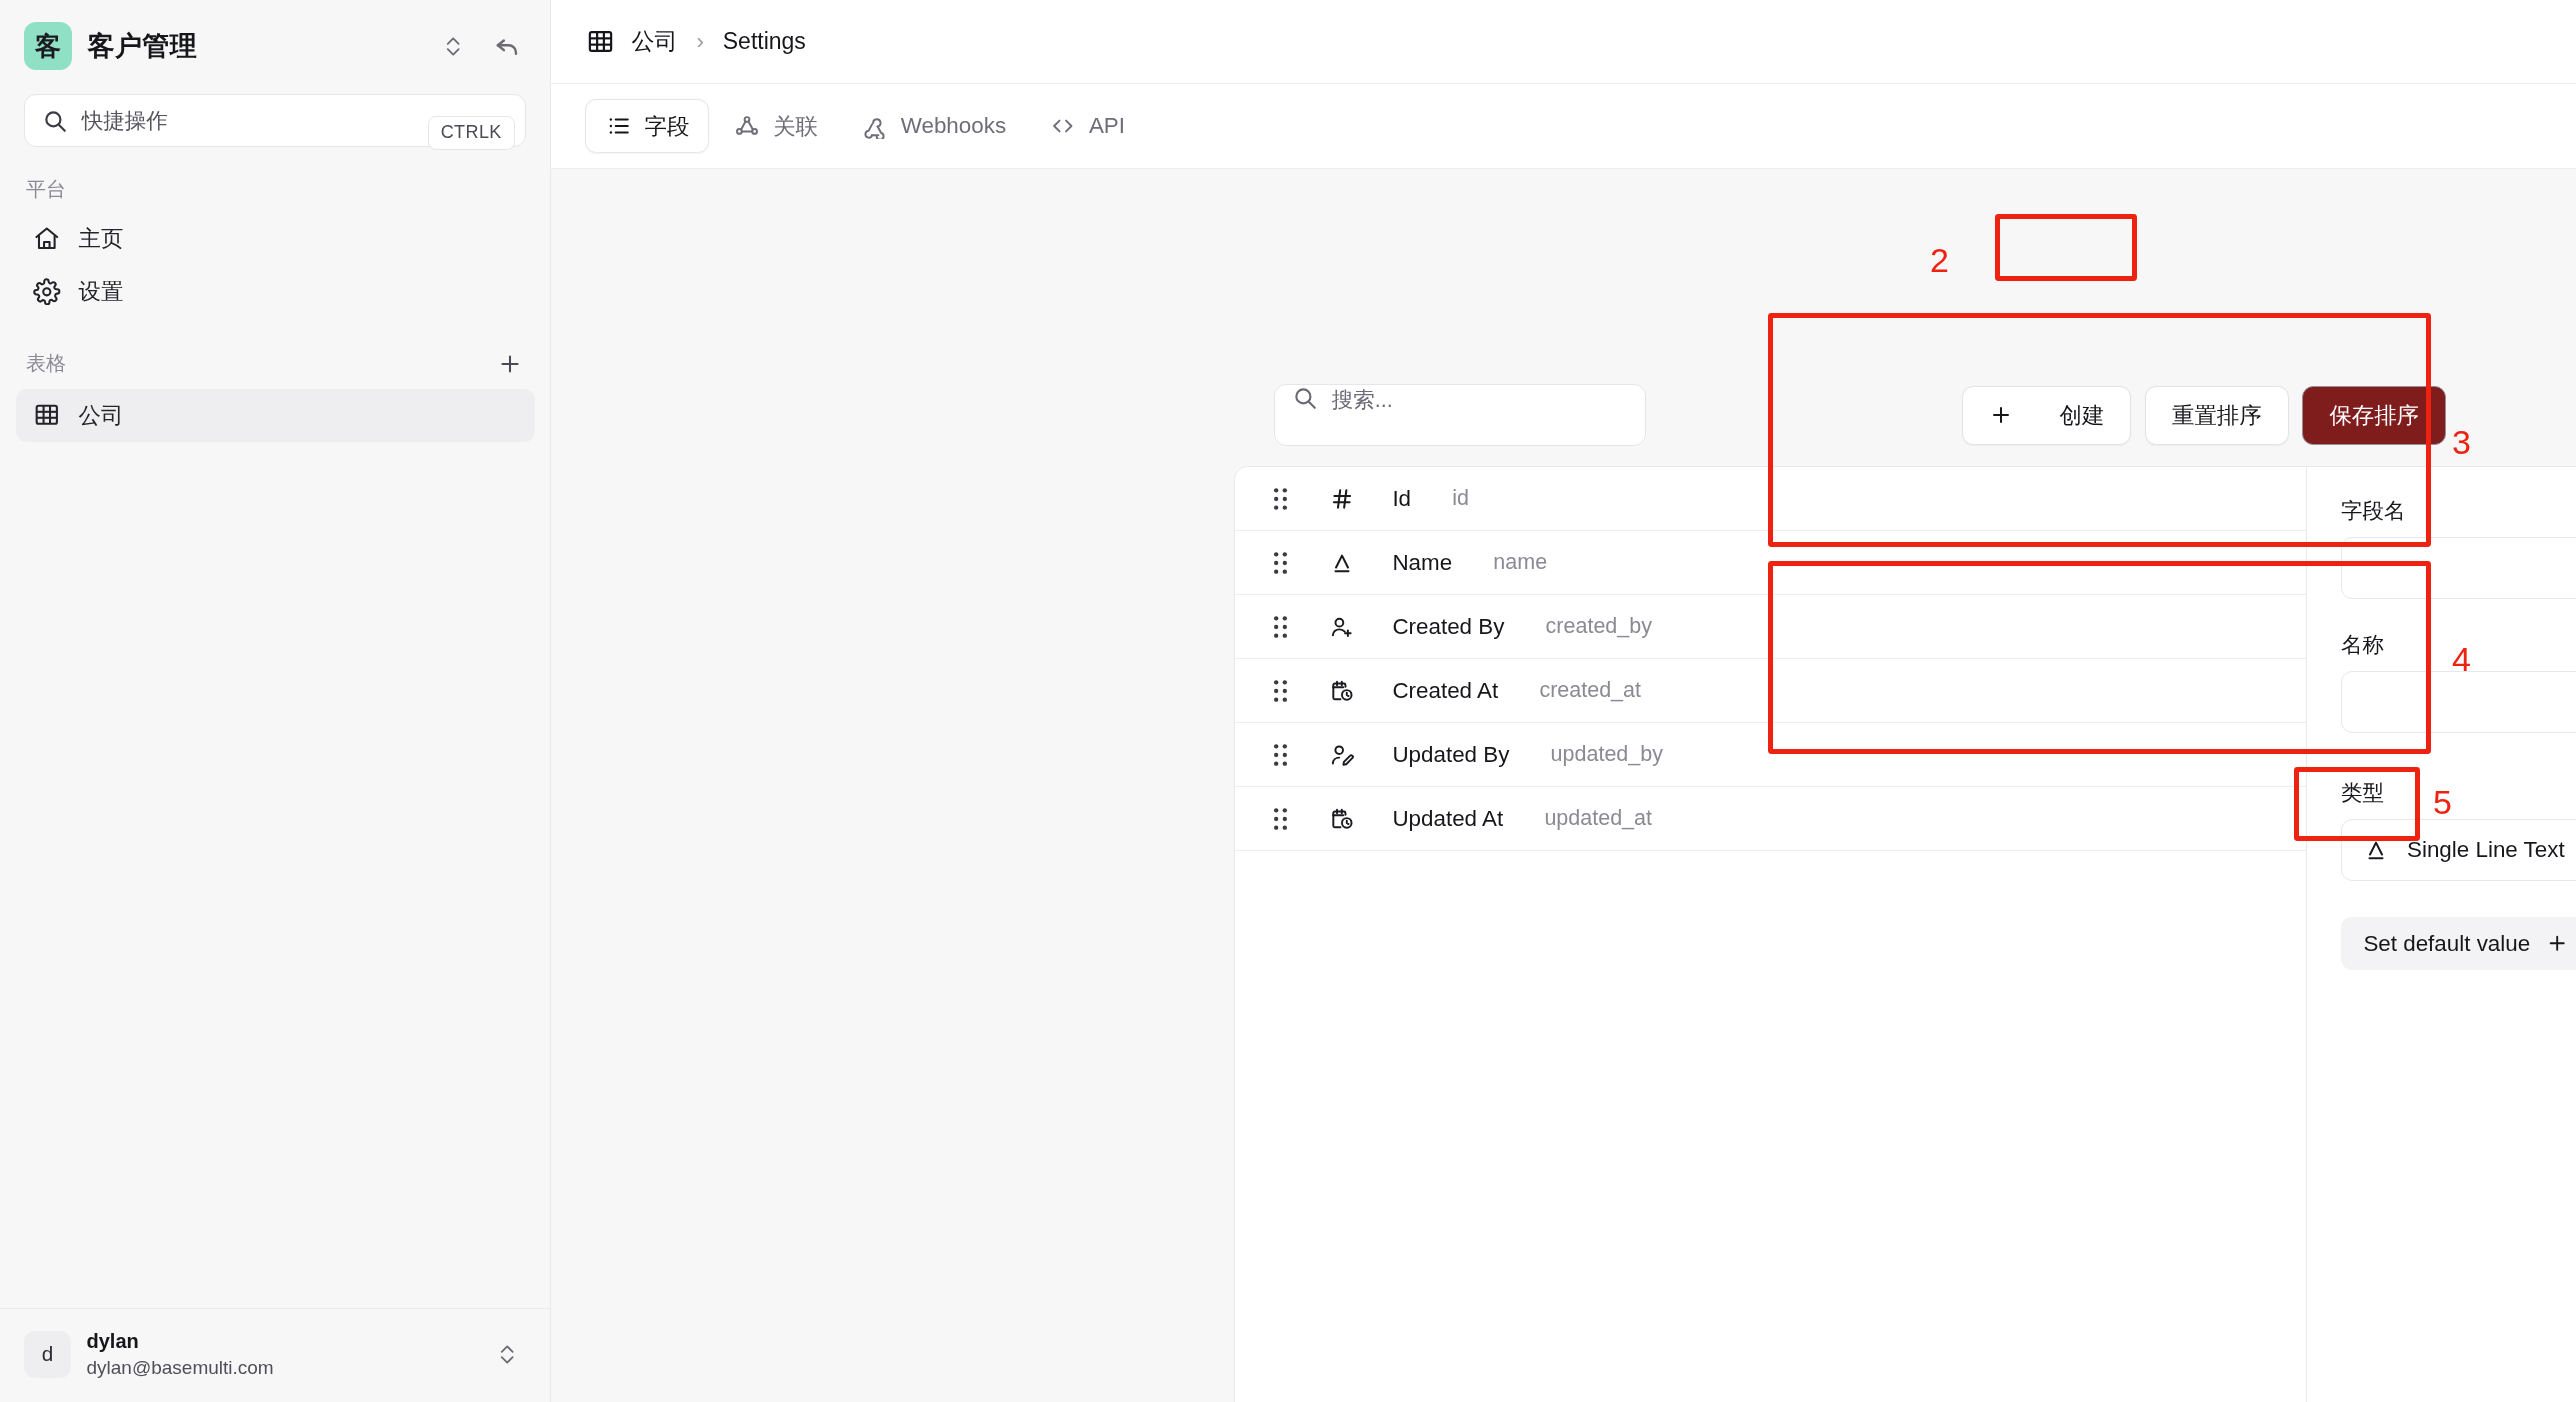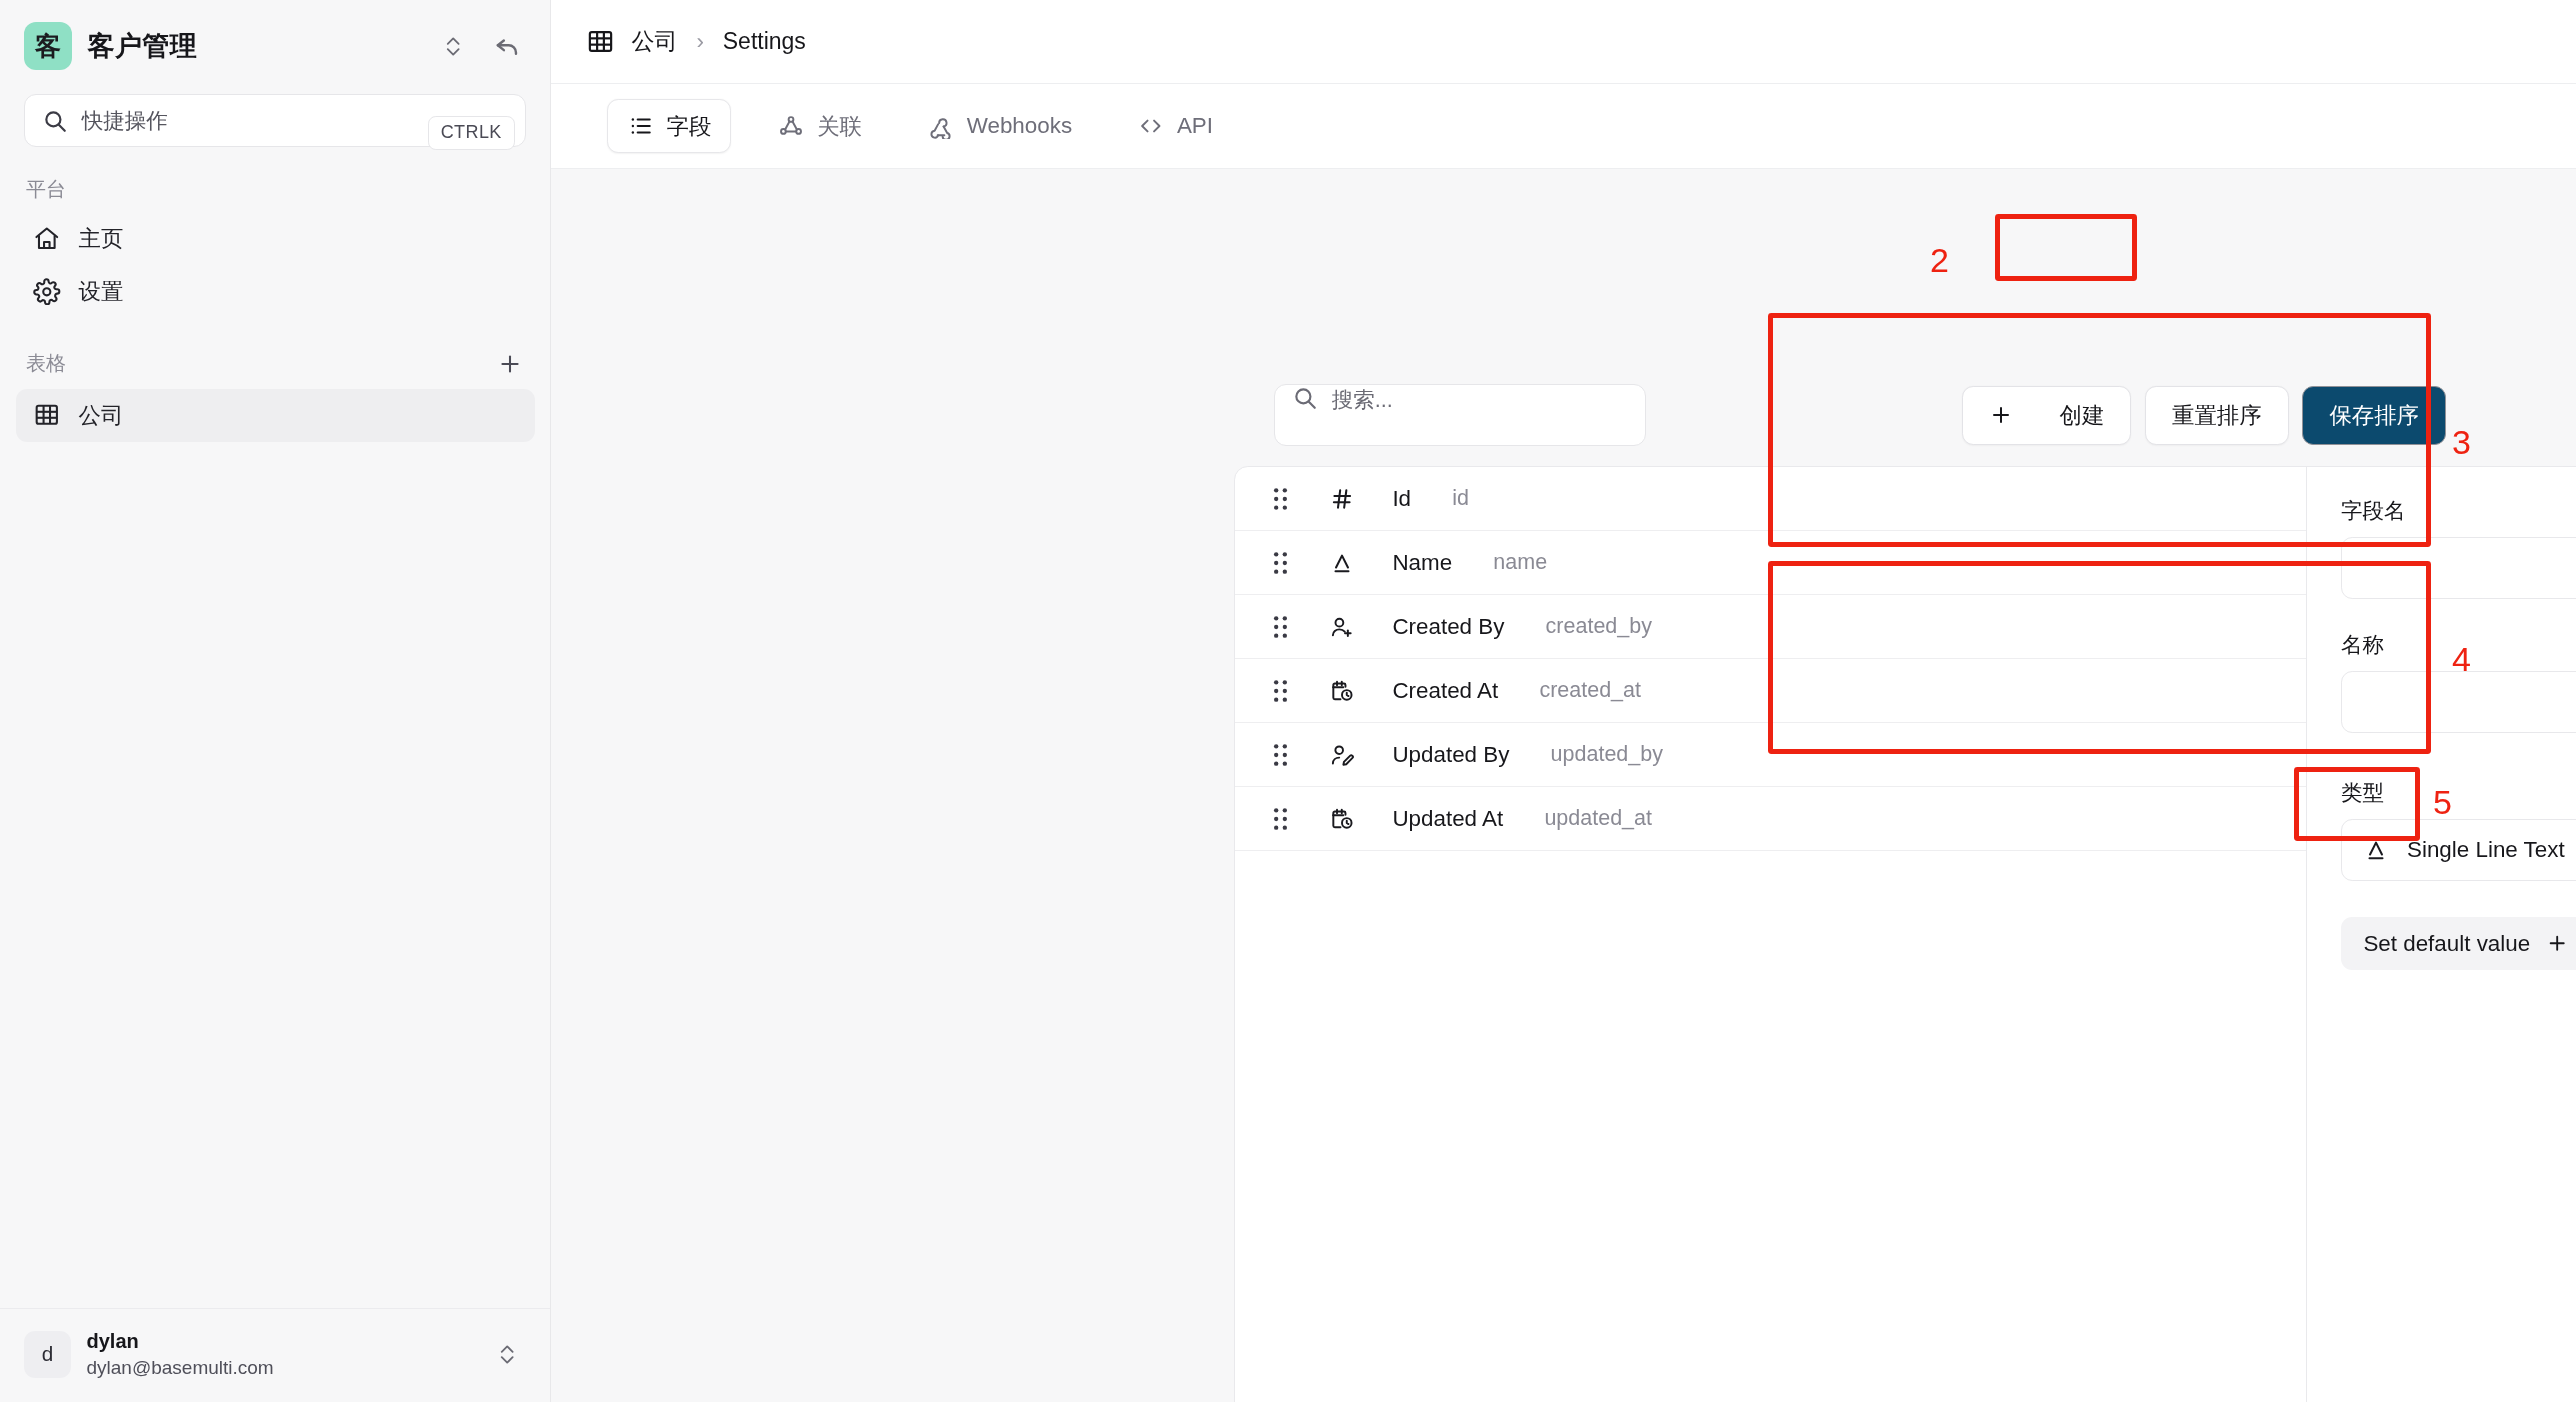--- a/index.html
+++ b/index.html
@@ -169,21 +169,20 @@
     border-bottom: 1.7px solid #edeef0;
     background: #ffffff;
     gap: 5.2px;
   }
   .tab {
     display: flex; align-items: center; gap: 12px;
     padding: 10.3px 19px;
     border-radius: 11.2px;
     font-size: 22.4px;
     color: #6e6e79;
-    margin-left: 22px;
   }
   .tab .ico { width: 27.6px; height: 27.6px; display:flex; align-items:center; justify-content:center; }
   .tab.active {
     background: #ffffff;
     border: 1.7px solid #e7e7ea;
     color: #17171b;
     box-shadow: 0 0.9px 1.7px rgba(0,0,0,.05);
   }
 
   .content {
@@ -220,21 +219,21 @@
     padding: 0 26px;
     white-space: nowrap;
   }
   .btn-outline {
     background: #ffffff;
     border: 1.7px solid #e3e3e7;
     color: #17171b;
     box-shadow: 0 0.9px 1.7px rgba(0,0,0,.04);
   }
   .btn-disabled {
-    background: #0c4a6e;
+    background: #7f1d1d;
     color: #ffffff;
     border: 1.7px solid #919197;
   }
   .btn .plus { font-size: 26px; line-height: 1; }
 
   
   .card {
     position: absolute;
     left: 683px; top: 297px;
     width: 1763px; height: 1058px;

